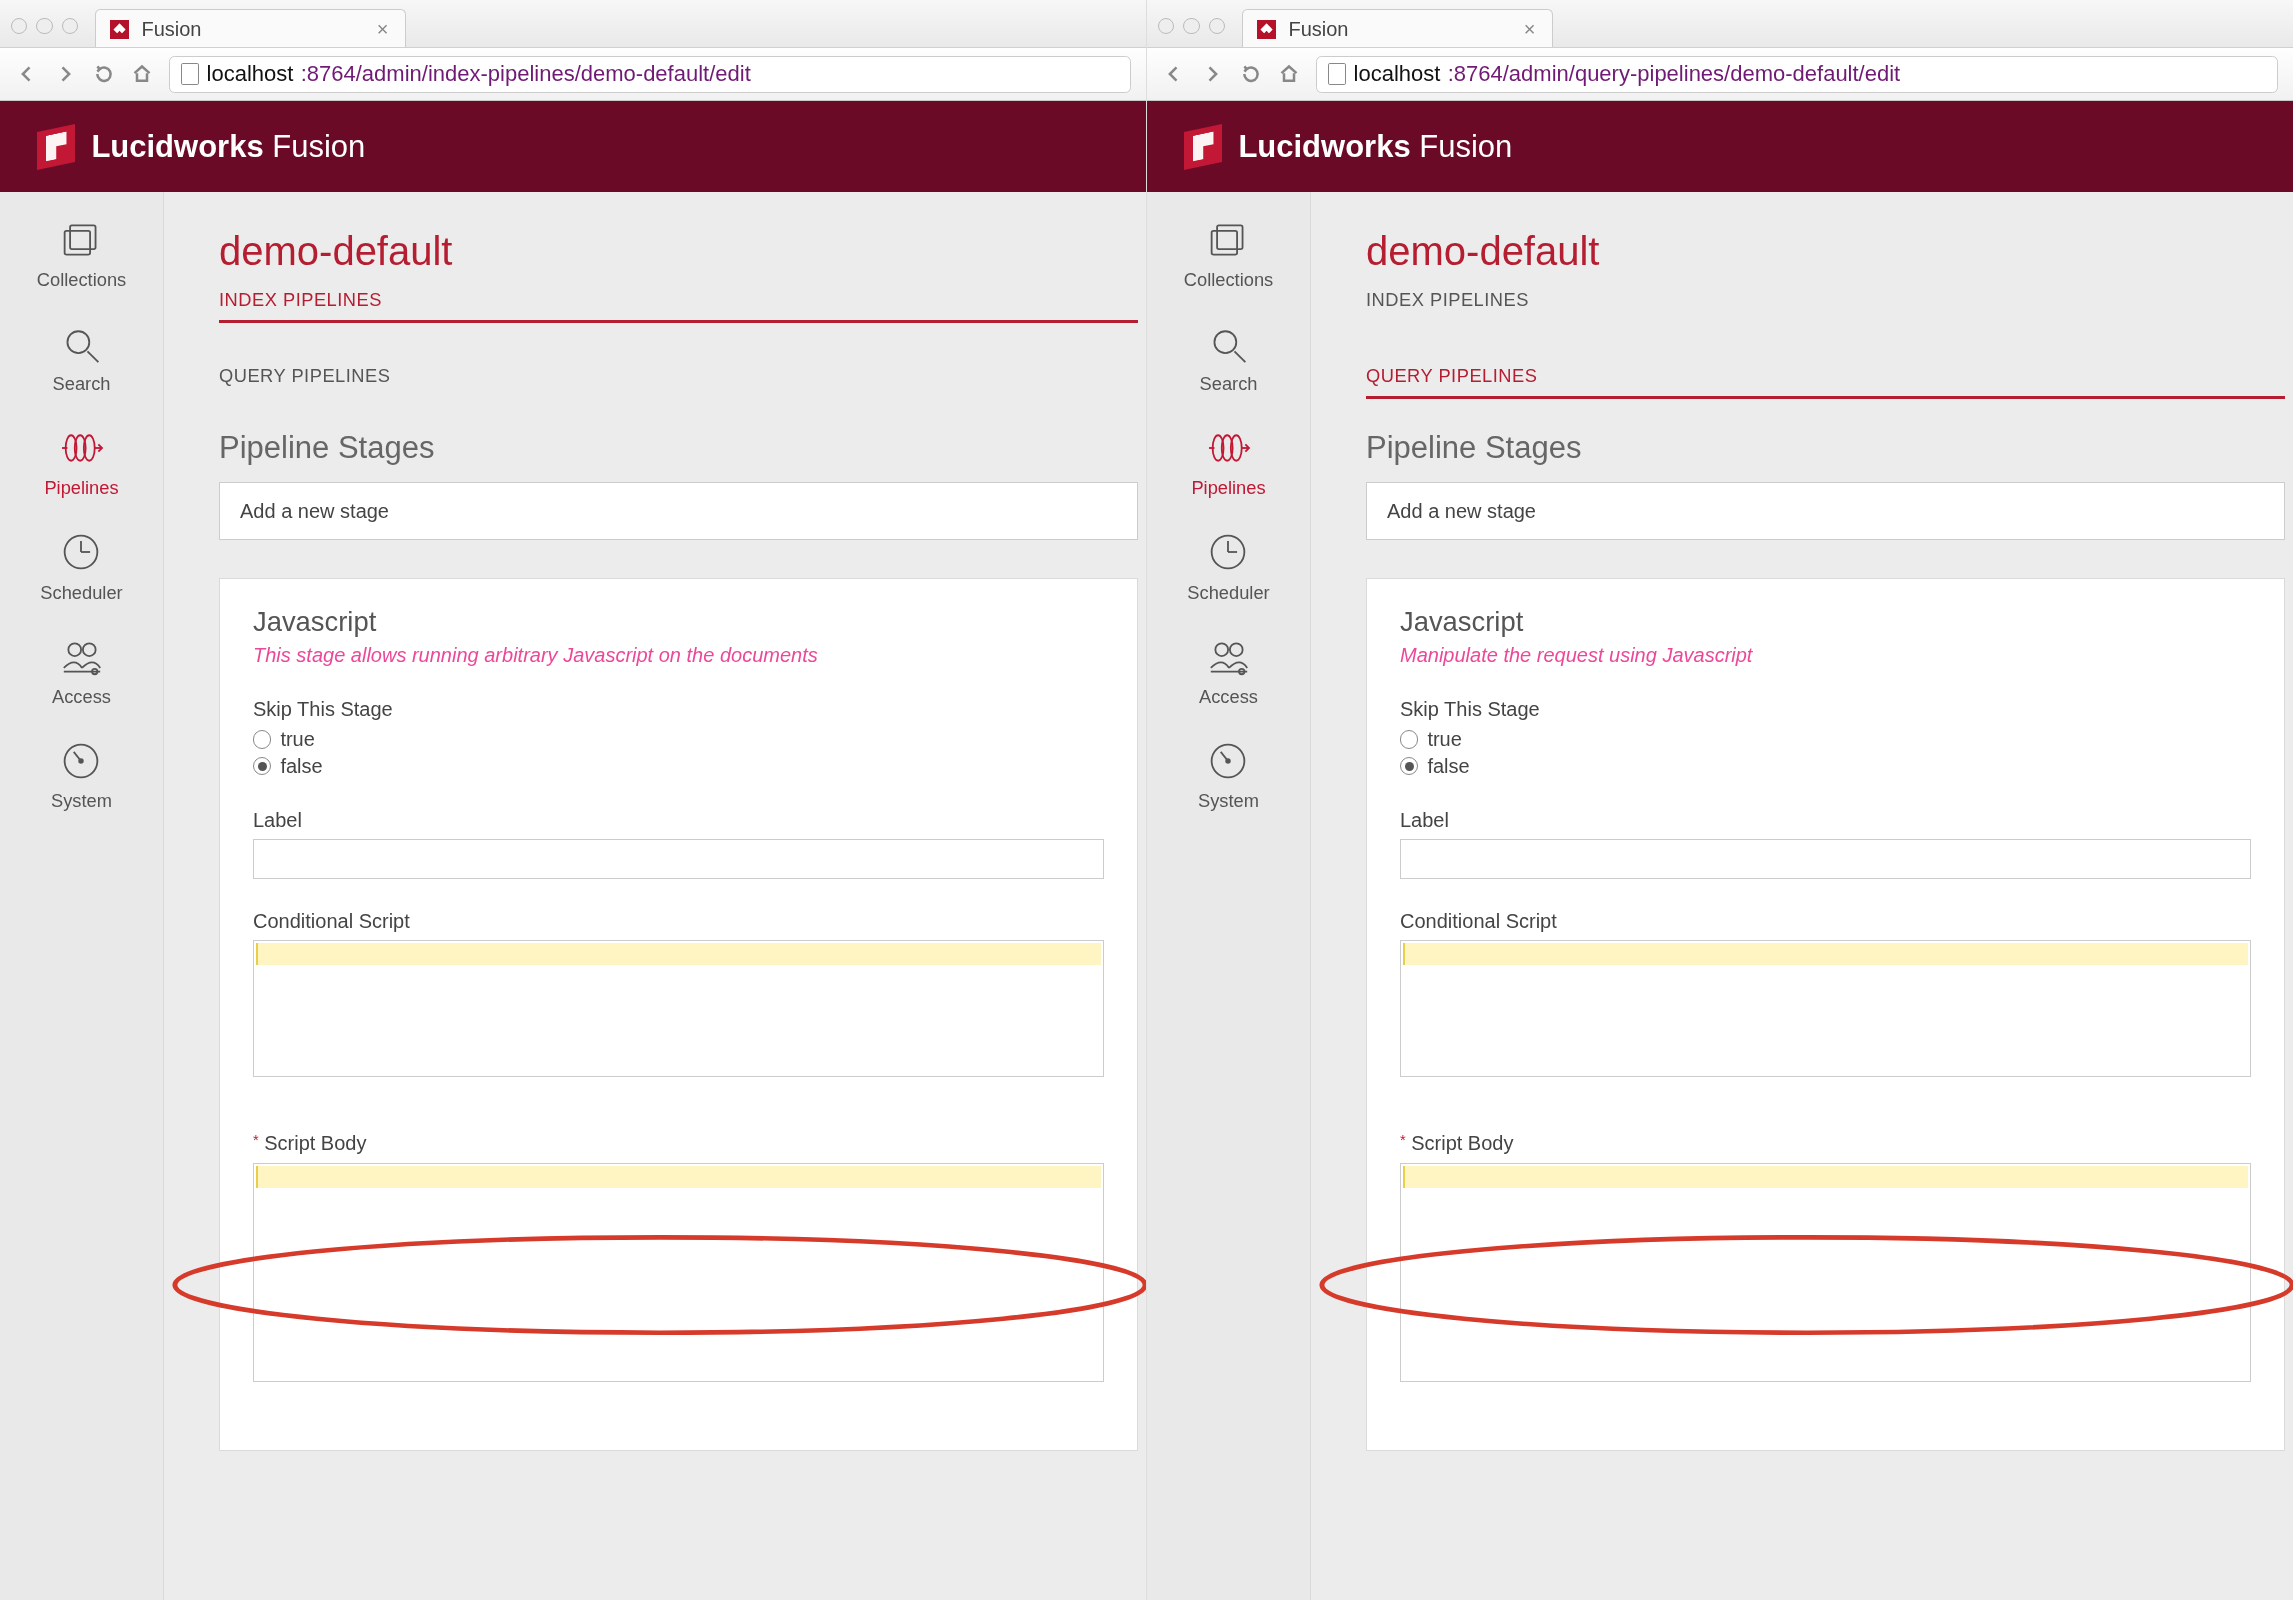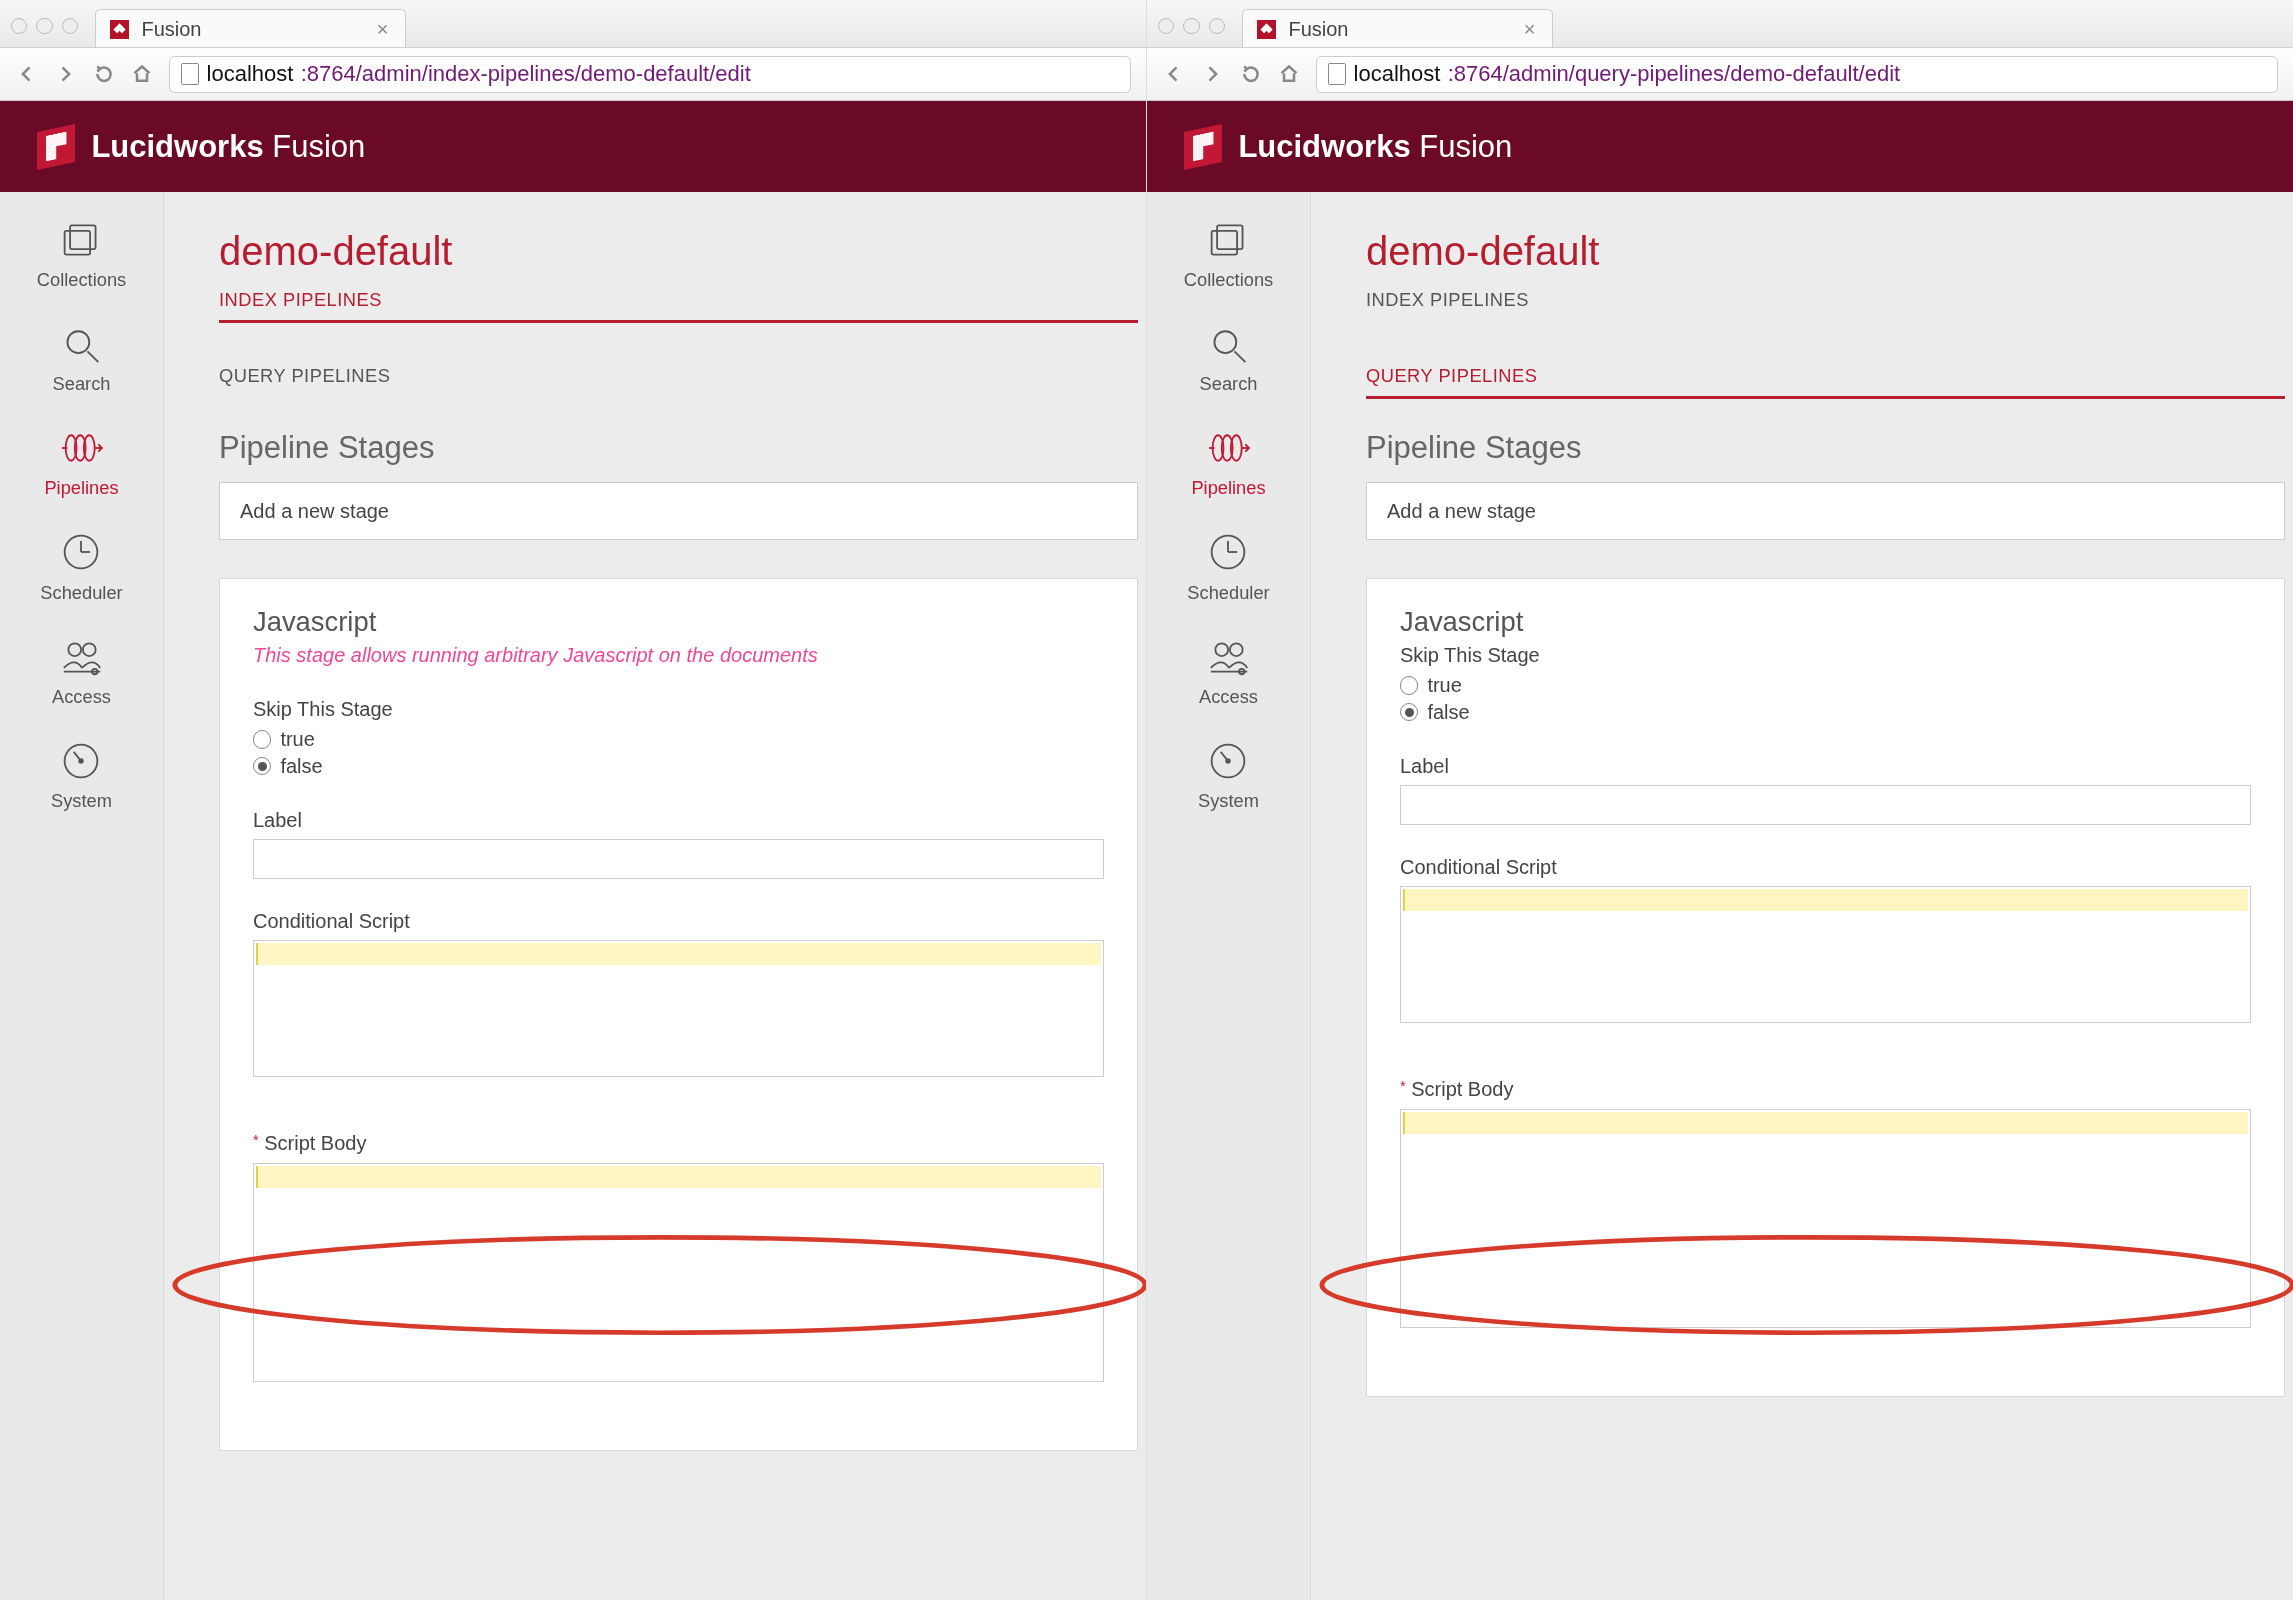--- a/index.html
+++ b/index.html
@@ -579,20 +579,21 @@
 
           <div class="ptab ">INDEX PIPELINES</div>
           <div class="ptab active">QUERY PIPELINES</div>
       </div>
 
       <div class="section-title">Pipeline Stages</div>
       <div class="add-stage">Add a new stage</div>
 
       <div class="stage-card" style="position:relative;">
         <div class="stage-name">Javascript</div>
+        <div class="stage-desc">Manipulate the request using Javascript</div>
 
         <div class="block">
           <div class="field-label">Skip This Stage</div>
           <div class="radio-row">
             <span class="radio "></span>
             <span>true</span>
           </div>
           <div class="radio-row">
             <span class="radio checked"></span>
             <span>false</span>

